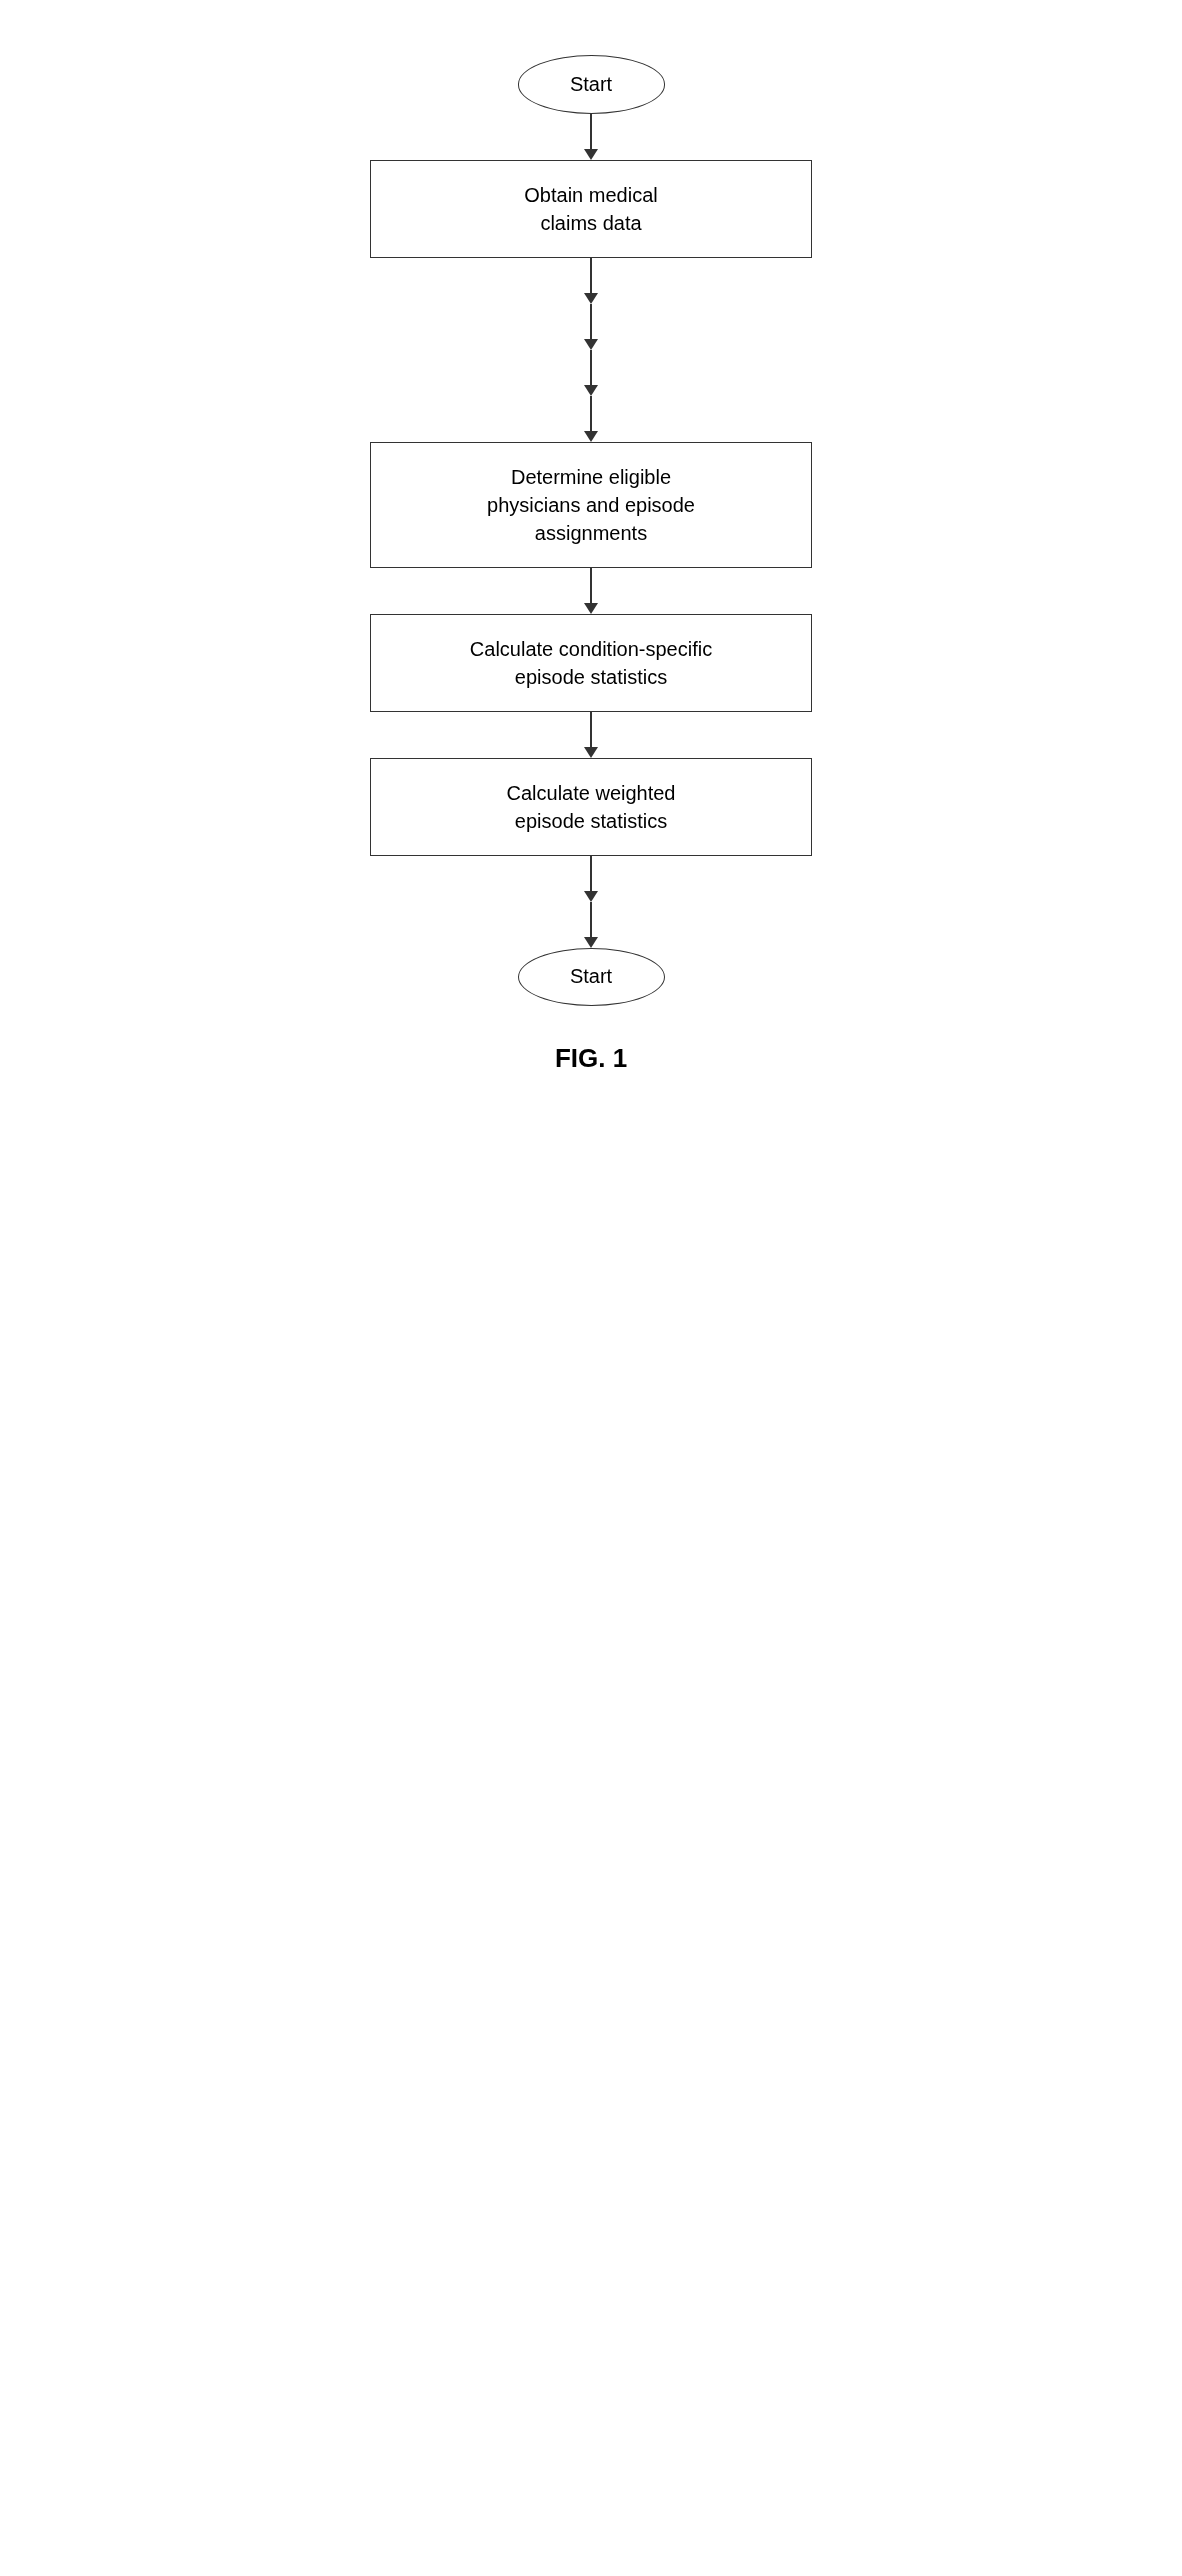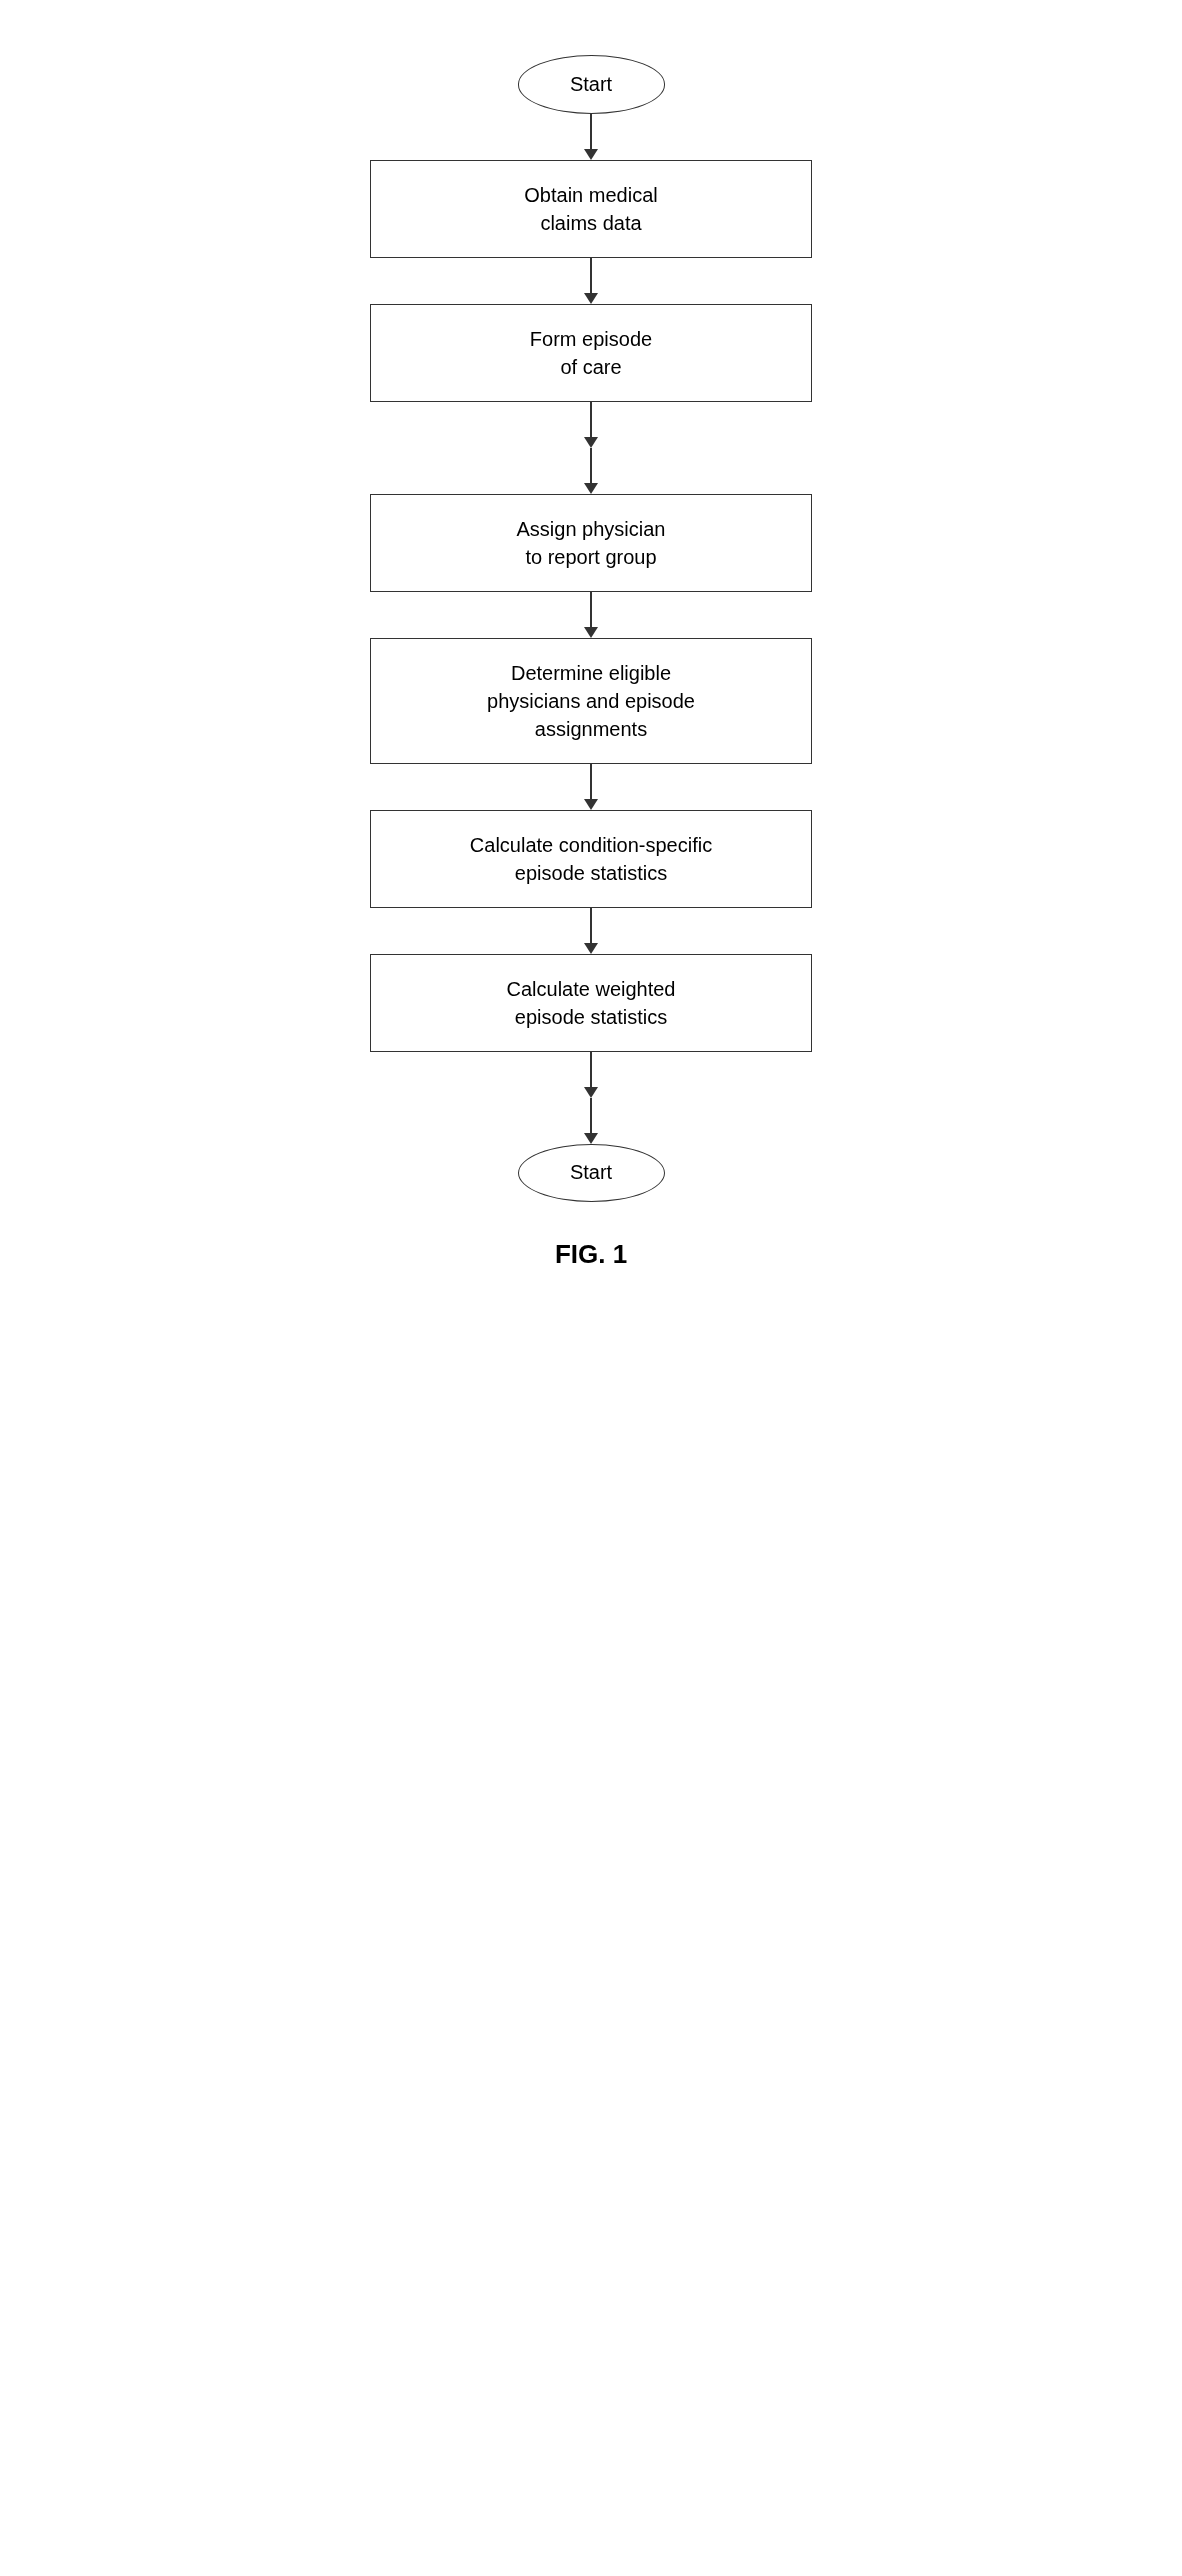--- a/index.html
+++ b/index.html
@@ -91,38 +91,32 @@
 
   <div class="rect">
     <span>Obtain medical<br>claims data</span>
   </div>
 
   <div class="arrow">
     <div class="arrow-line"></div>
     <div class="arrow-head"></div>
   </div>
 
-  <div class="rect">
-    <span>Form episode<br>of care</span>
-  </div>
 
   <div class="arrow">
     <div class="arrow-line"></div>
     <div class="arrow-head"></div>
   </div>
 
 
   <div class="arrow">
     <div class="arrow-line"></div>
     <div class="arrow-head"></div>
   </div>
 
-  <div class="rect">
-    <span>Assign physician<br>to report group</span>
-  </div>
 
   <div class="arrow">
     <div class="arrow-line"></div>
     <div class="arrow-head"></div>
   </div>
 
   <div class="rect">
     <span>Determine eligible<br>physicians and episode<br>assignments</span>
   </div>
 

